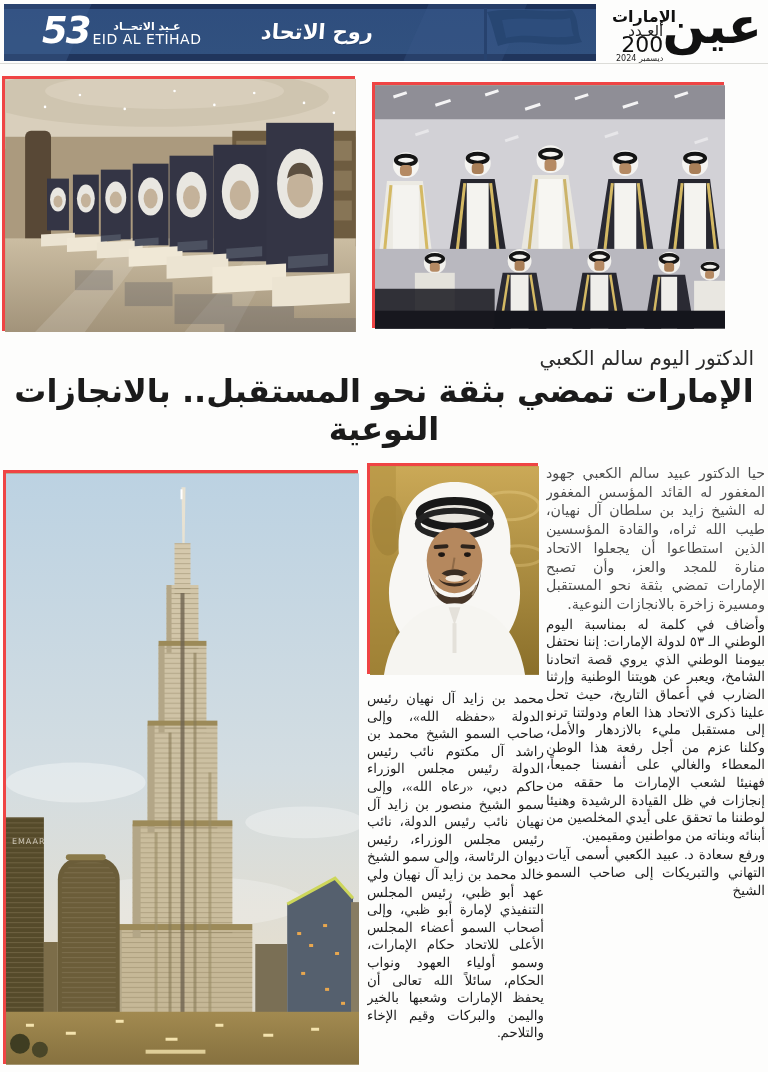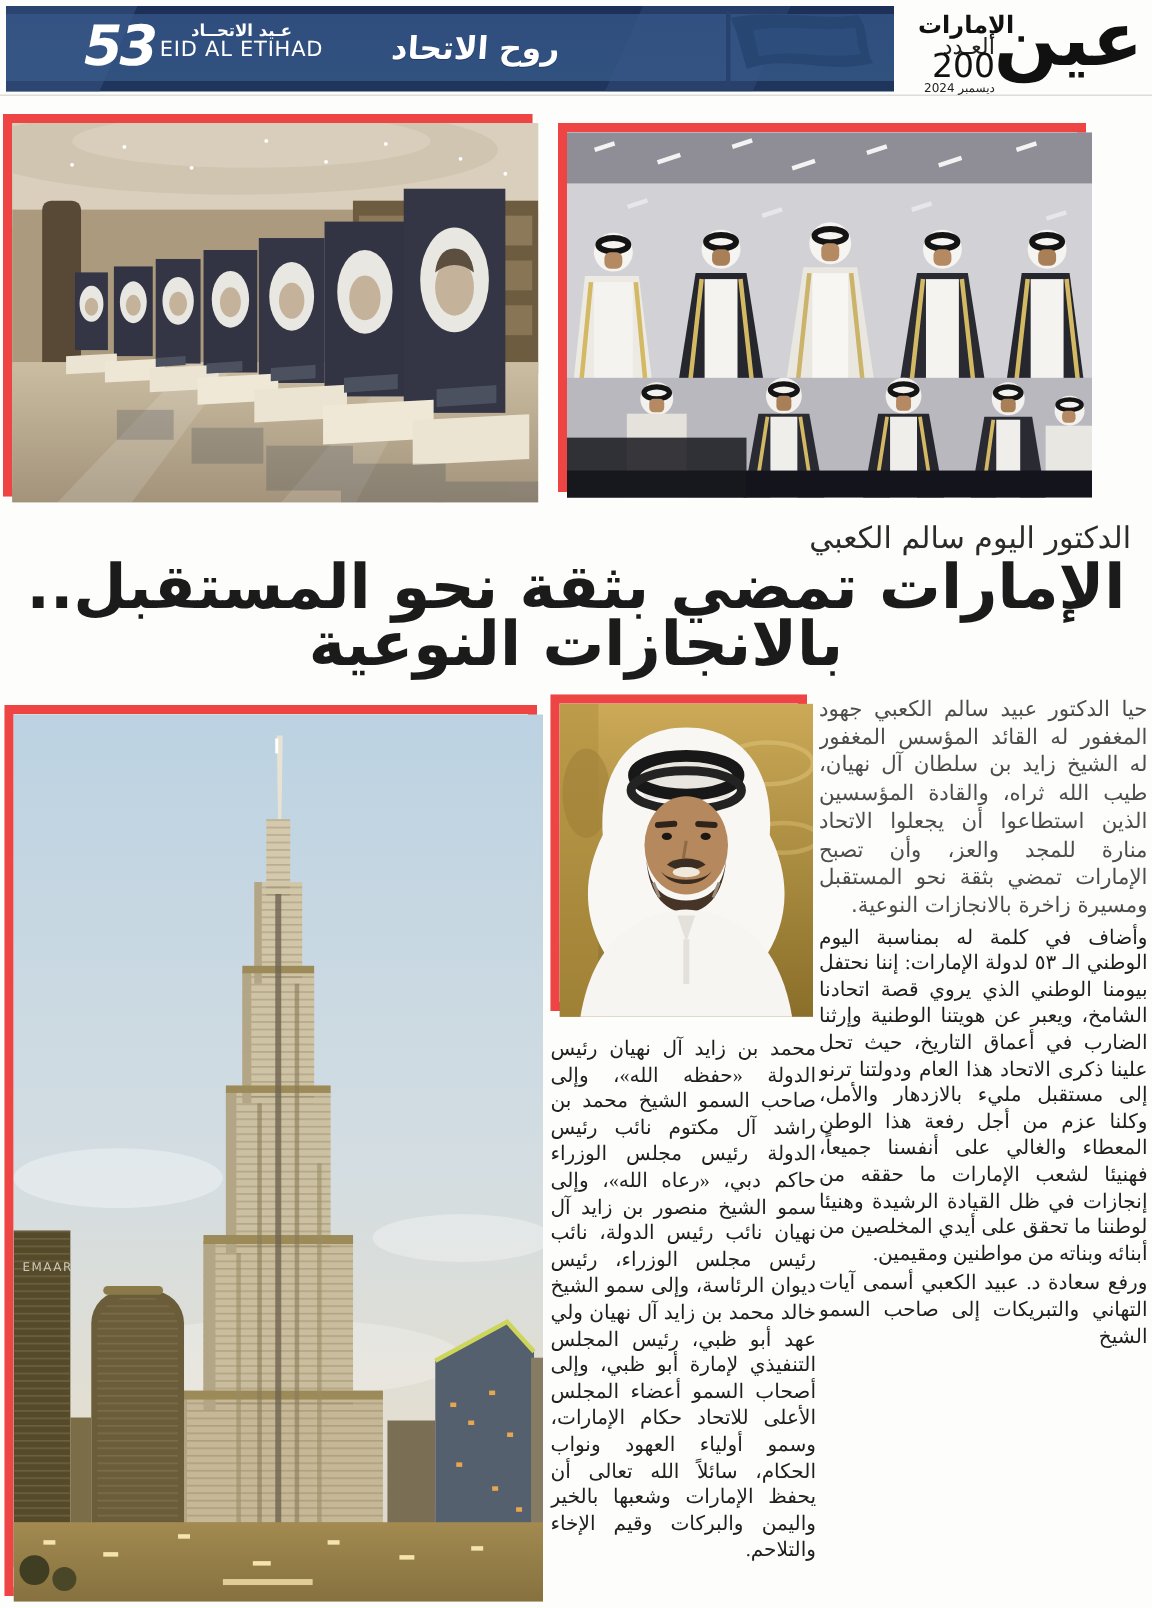--- a/index.html
+++ b/index.html
@@ -3,45 +3,45 @@
 <meta charset="utf-8">
 <style>
   html,body{margin:0;padding:0;background:#e8e8e8;}
   .page{position:relative;width:768px;height:1072px;margin:0 auto;background:#fdfdfc;overflow:hidden;
         font-family:"DejaVu Sans",sans-serif;}
   
   .banner{position:absolute;left:4px;top:4px;width:592px;height:57px;
           background:linear-gradient(180deg,#1d3158 0%,#1d3158 9%,#2f4e7e 9%,#31517f 88%,#20355c 88%,#20355c 100%);
           overflow:hidden;}
   .banner .streak{position:absolute;width:90px;height:120px;background:#3c5b8c;opacity:.45;transform:rotate(24deg);}
-  .badge{position:absolute;left:38px;top:7px;display:flex;color:#fff;margin-left:14px;}
+  .badge{position:absolute;left:38px;top:7px;display:flex;align-items:center;color:#fff;}
   .badge-num{font-size:37px;font-weight:bold;font-style:italic;letter-spacing:-2px;line-height:40px;}
   .badge-txt{margin-left:3px;margin-top:4px;text-align:center;}
   .badge-ar{font-size:11px;font-weight:bold;line-height:12px;}
   .badge-en{font-size:14px;font-weight:normal;letter-spacing:.5px;line-height:13px;}
   .callig{position:absolute;left:238px;top:0;width:150px;height:57px;display:flex;align-items:center;justify-content:center;
           color:#fff;font-size:21px;font-weight:bold;text-align:center;line-height:23px;direction:rtl;
           text-shadow:0 1px 0 #223c66;transform:skewX(-4deg);}
   .flagmark{position:absolute;left:468px;top:2px;}
   .rule-under-banner{position:absolute;left:0;top:63px;width:768px;height:1px;background:#dcdcd8;}
   
   .masthead{position:absolute;left:600px;top:4px;width:164px;height:58px;direction:rtl;color:#111;}
   .mast-main{position:absolute;right:2px;top:-8px;font-size:50px;font-weight:bold;line-height:60px;letter-spacing:-2px;}
   .mast-top{position:absolute;left:12px;top:3px;font-size:16px;font-weight:bold;}
   .mast-issue{position:absolute;left:16px;top:22px;text-align:right;line-height:11px;}
   .mast-issue .lbl{font-size:15px;color:#222;}
   .mast-issue .num{font-size:22px;font-weight:normal;line-height:16px;}
   .mast-issue .dat{font-size:8px;color:#222;}
   
-  .photo{position:absolute;border:6px solid #ef4444;background:#e5e5e5;box-sizing:border-box;}
+  .photo{position:absolute;border:3px solid #ef4444;background:#a16207;box-sizing:border-box;}
   .photo svg{display:block;}
   
   .kicker{position:absolute;right:14px;top:346px;direction:rtl;font-size:20px;color:#2b2b2b;font-weight:500;}
   .headline{position:absolute;left:8px;right:8px;top:372px;direction:rtl;text-align:center;
-            font-size:41px;line-height:38px;font-weight:bold;color:#1b1b1b;}
+            font-size:32px;line-height:38px;font-weight:bold;color:#1b1b1b;}
   
   .col{position:absolute;direction:rtl;text-align:justify;overflow:hidden;}
   .col p{margin:0 0 2px 0;}
   .col-right{left:546px;top:464px;width:219px;height:601px;}
   .lead-p{font-family:"DejaVu Sans",sans-serif;font-size:14.2px;line-height:18.7px;color:#4d4d4d;font-weight:500;}
   .serif-p{font-family:Liberation Serif, serif;font-size:13.4px;line-height:17.6px;color:#1f1f1f;}
   .col-mid{left:367px;top:690px;width:177px;height:353px;}
 </style>
 </head>
 <body>

